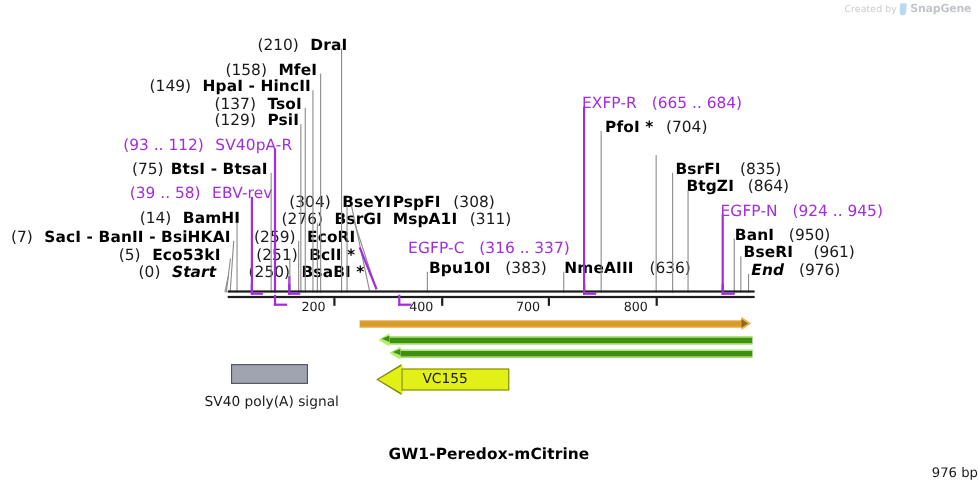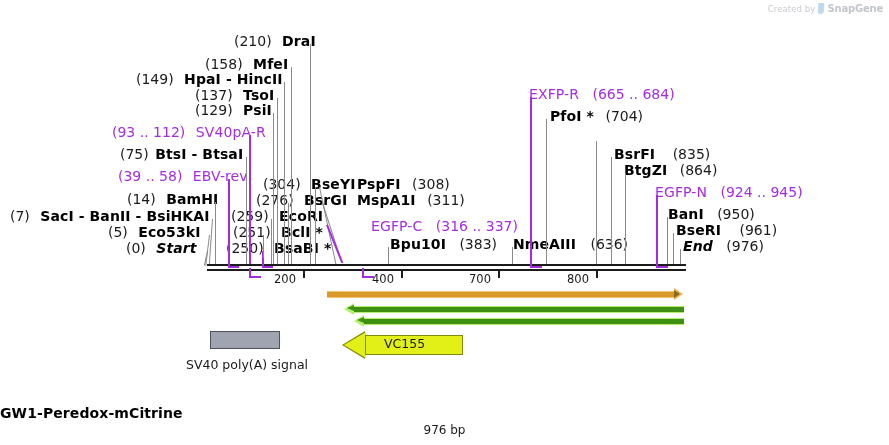--- a/index.html
+++ b/index.html
@@ -197,21 +197,21 @@
     position: absolute;
     font-size: 12.5px;
     color: #1a1a1a;
     white-space: nowrap;
   }
 
   
   .title {
     position: absolute;
     width: 889px;
-    text-align: left;
+    text-align: center;
     font-size: 14px;
     font-weight: bold;
     color: #000;
     letter-spacing: 0.1px;
   }
   .subtitle {
     position: absolute;
     width: 889px;
     text-align: center;
     font-size: 12px;
@@ -448,15 +448,15 @@
 
   <div class="vc-head-edge" style="left:342px; top:331px;"></div>
   <div class="vc-head" style="left:344px; top:332px;"></div>
   <div class="vc-arrow" style="left:365px; top:335px; width:98px;"></div>
   <div class="vc-label" style="left:384px; top:336px;">VC155</div>
 
   <div class="legend-box" style="left:210px; top:331px; width:70px; height:18px;"></div>
   <div class="legend-text" style="left:186px; top:357px;text-align:right;">SV40 poly(A) signal</div>
 
   <div class="title" style="left:0; top:405px;">GW1-Peredox-mCitrine</div>
-  <div class="subtitle" style="left:0; top:423px;">976 bp</div>
+  <div class="subtitle" style="left:0; top:423px;text-align:right;">976 bp</div>
 
 </div>
 
 </body></html>

